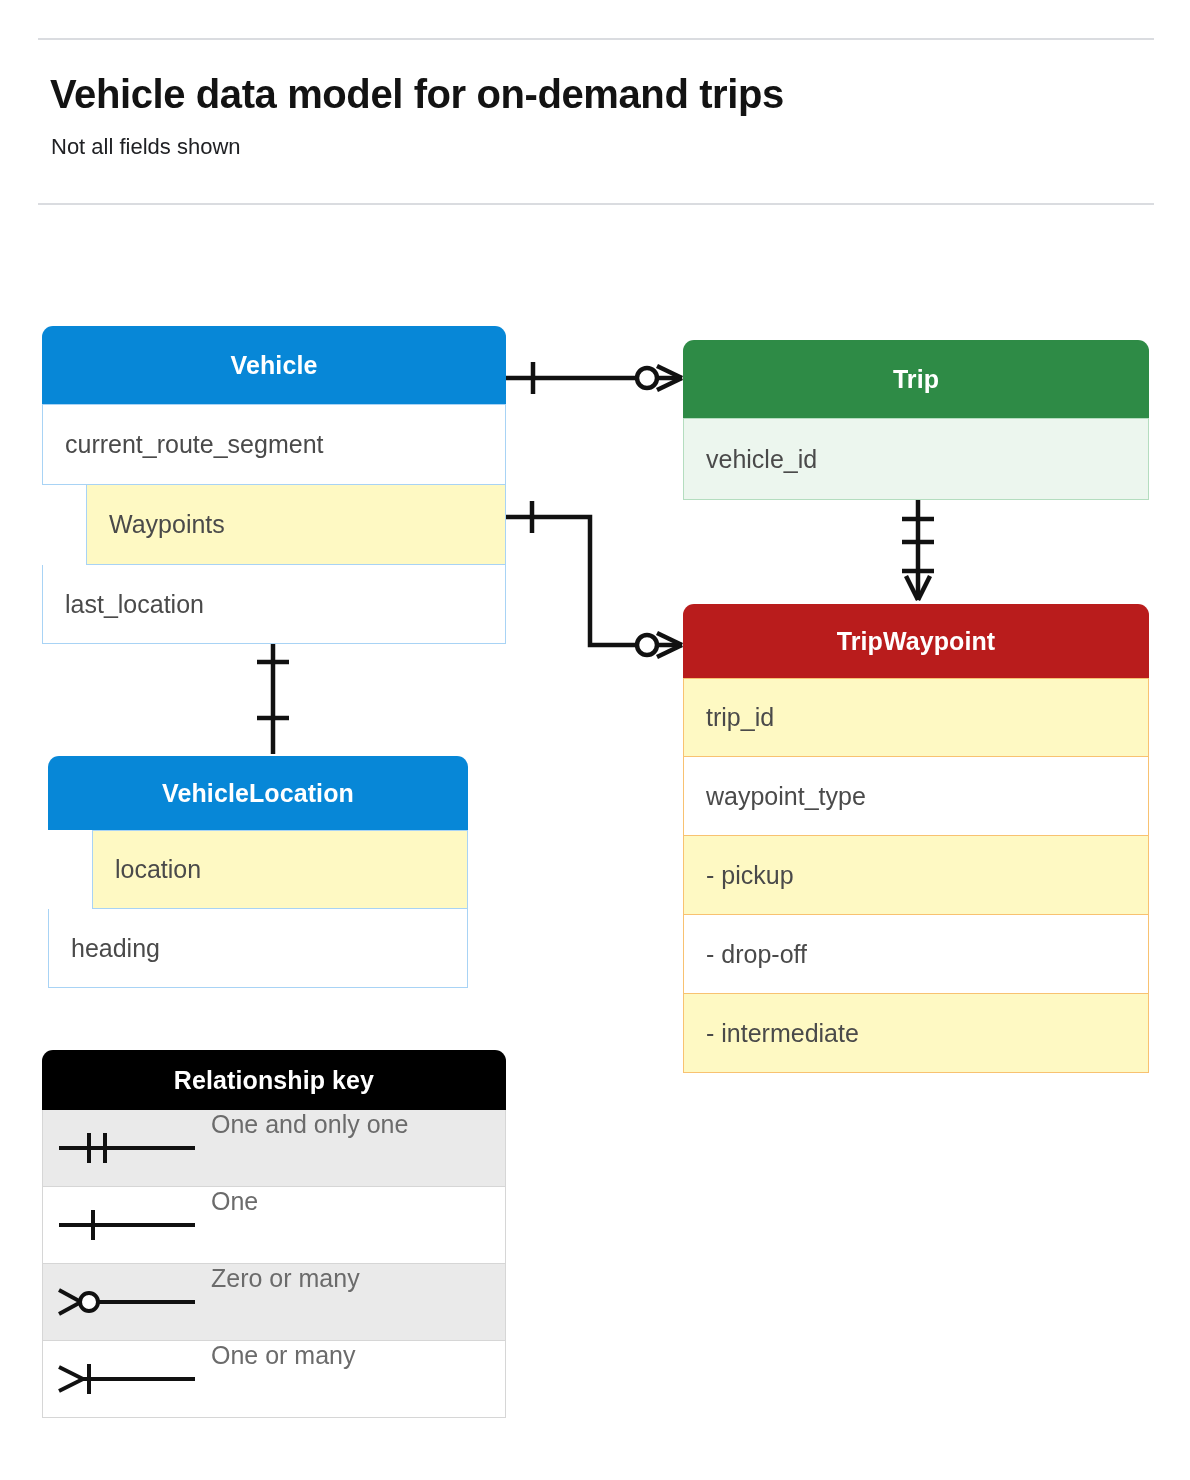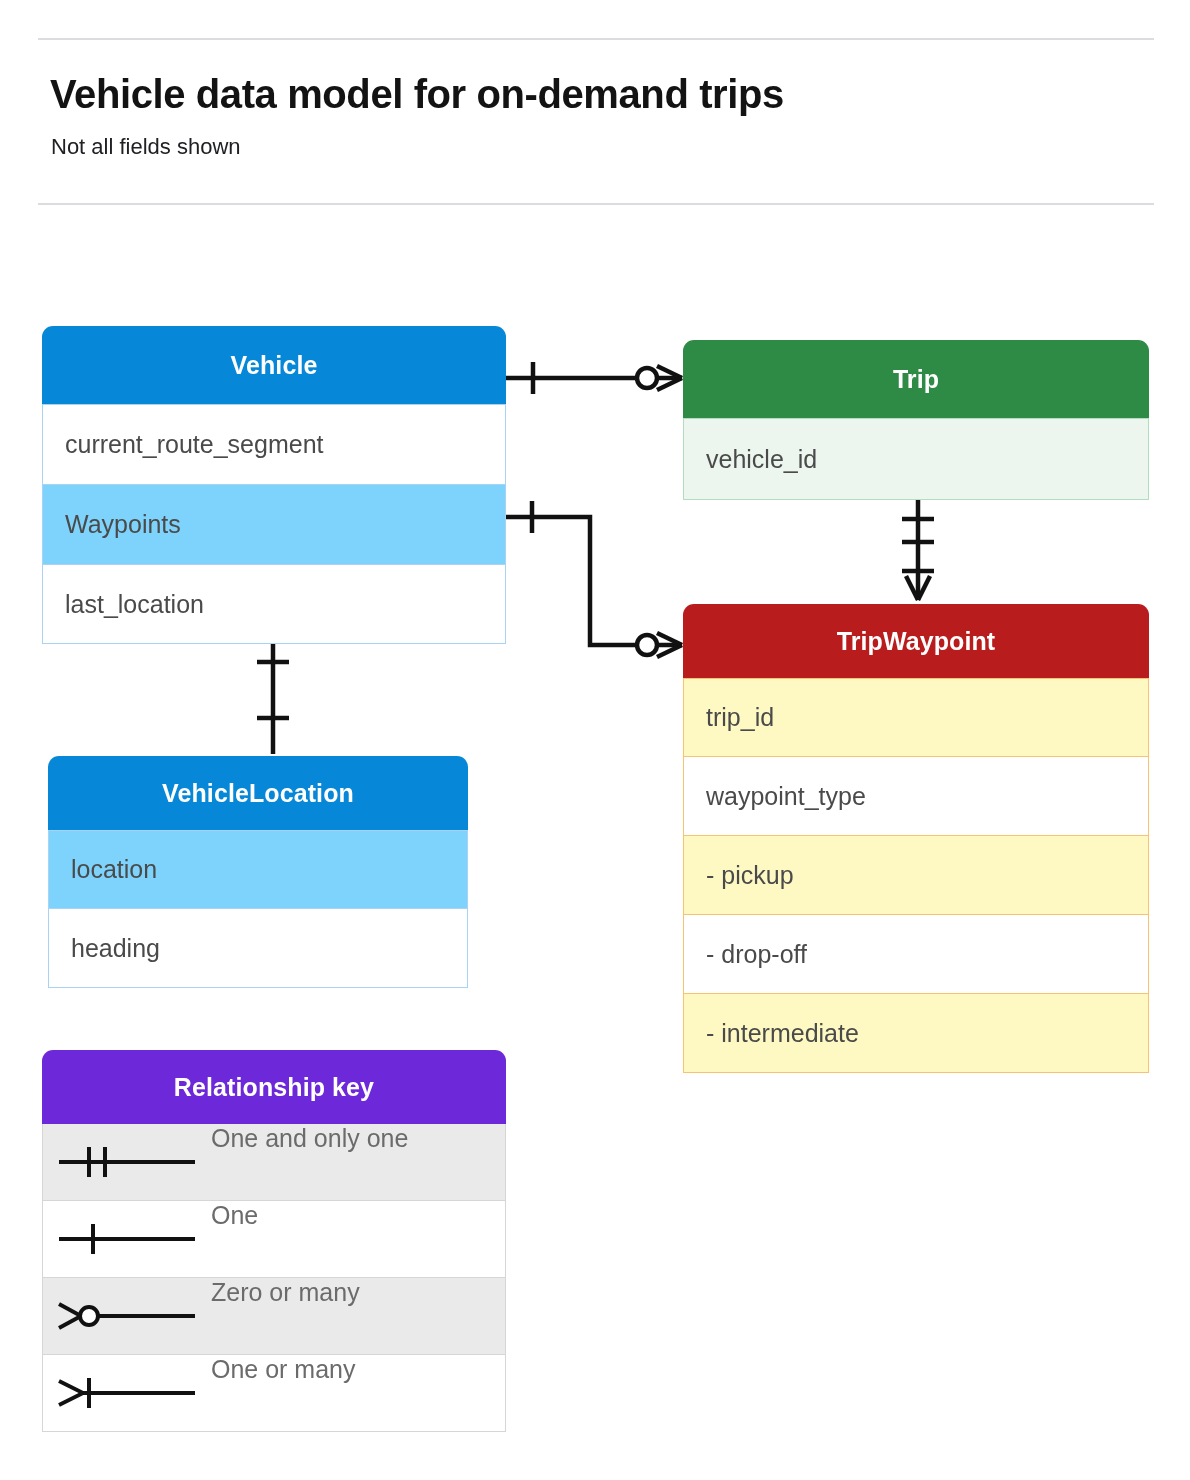--- a/index.html
+++ b/index.html
@@ -76,39 +76,39 @@
     color: #4a4a4a;
     padding-left: 22px;
     border-style: solid;
     border-width: 0 1.6px 1.6px 1.6px;
   }
   .field-row:first-child { border-top-width: 1.6px; }
 
   
   .theme-blue  .entity-header { background: #0787d7; }
   .theme-blue  .field-row     { border-color: #a8d3f5; }
-  .fill-blue   { background: #7dd3fc; }
+  .fill-blue   { background: #fef9c3; margin-left: 44px; }
 
   
   .theme-green .entity-header { background: #2e8b46; }
   .theme-green .field-row     { border-color: #b4ddbf; }
   .fill-green  { background: #ecf6ee; text-align: right; }
 
   
   .theme-orange .entity-header { background: #b91c1c; }
   .theme-orange .field-row     { border-color: #f8c271; }
   .fill-orange { background: #fef9c3; }
 
   .fill-white  { background: #ffffff; }
 
   
   #legend { position: absolute; left: 42px; top: 1042px; width: 464px; }
   #legend .entity-header {
-    background: #6d28d9;
-    height: 74px;
+    background: #000000;
+    height: 60px;
     font-size: 25px;
   }
   .legend-row {
     box-sizing: border-box;
     display: flex;
     height: 77px;
     border-style: solid;
     border-width: 0 1.6px 1.6px 1.6px;
     border-color: #d6d6d6;
     font-size: 25px;

